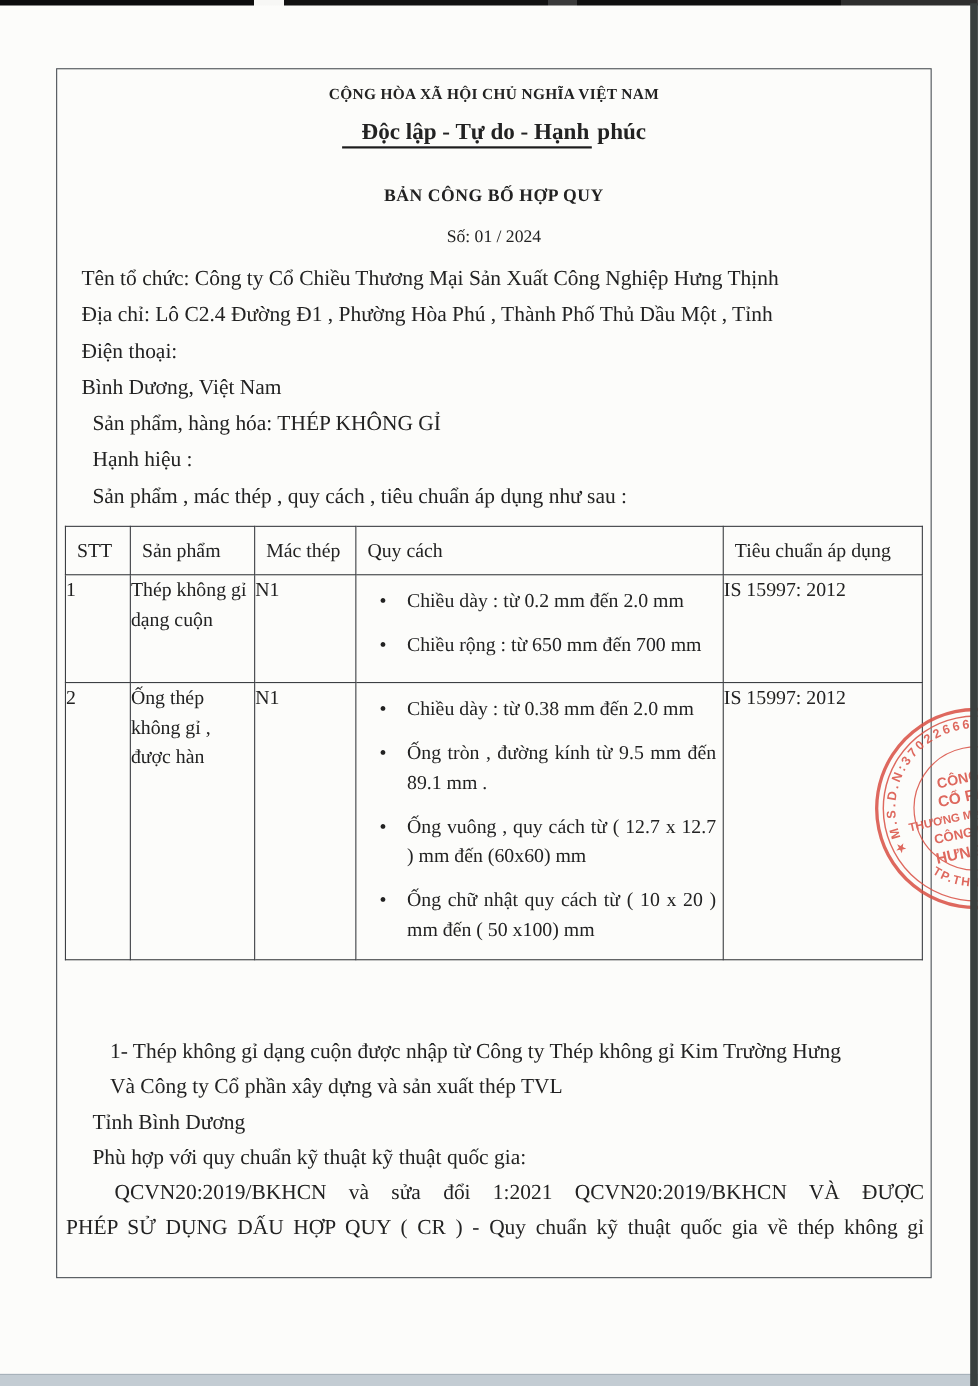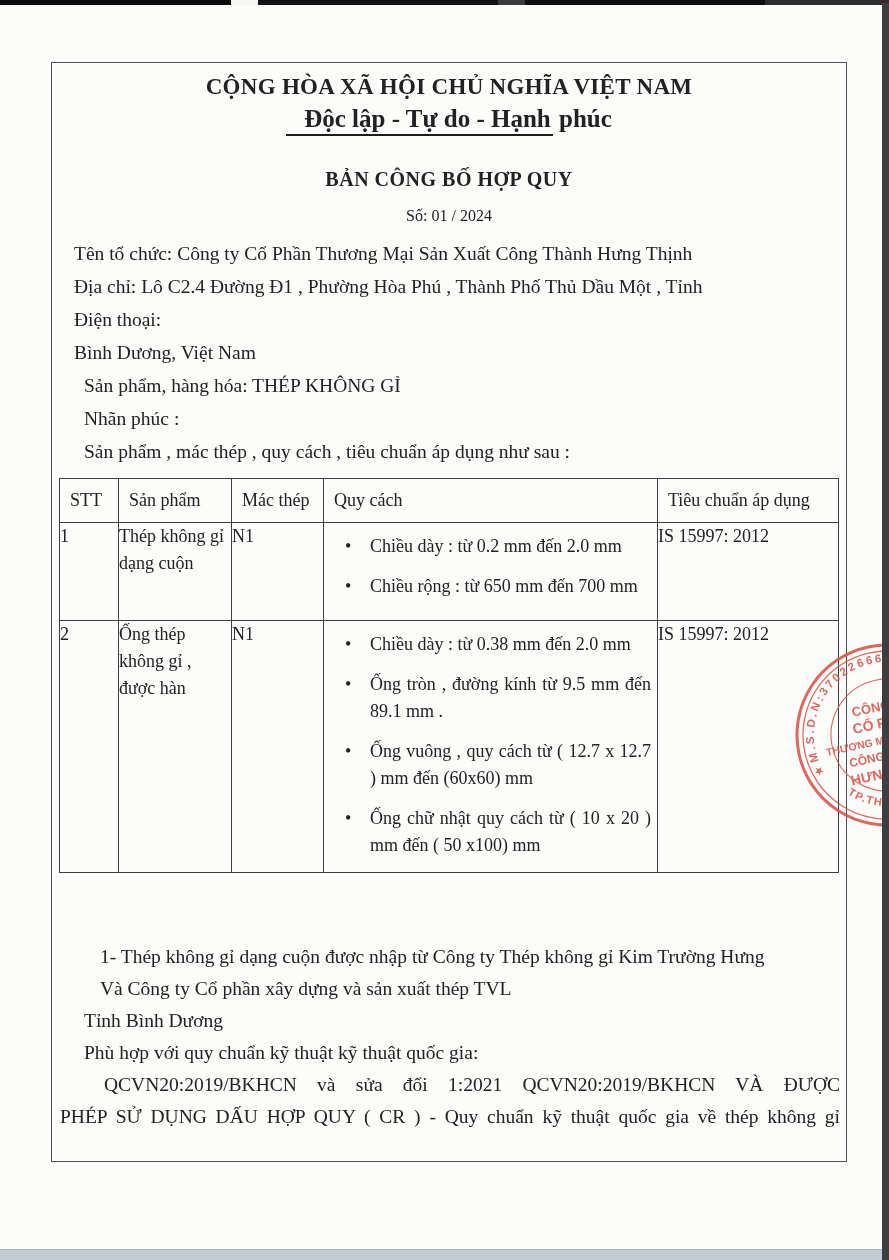--- a/index.html
+++ b/index.html
@@ -11,24 +11,24 @@
     background:linear-gradient(90deg,#0d0d0d 0 26%,#f7f7f5 26% 29%,#121212 29% 56%,#3a3a3a 56% 59%,#0f0f0f 59% 86%,#2e2e2e 86% 100%);}
   .edge-right{position:absolute;top:3px;right:0;width:7px;height:1257px;background:#39403f;z-index:6;}
   .edge-bottom{position:absolute;bottom:0;left:0;width:889px;height:10px;background:#c3ccd3;z-index:5;
     border-top:1px solid #a7b2ba;}
 
   
   .frame{position:absolute;left:51px;top:62px;width:796px;height:1100px;border:1.5px solid #4b5055;box-sizing:border-box;}
   .inner{position:relative;width:100%;height:100%;font-size:19.5px;line-height:33px;}
 
   .center{text-align:center;}
-  .nat{margin-top:12px;font-weight:bold;font-size:23px;line-height:24px;letter-spacing:.3px;text-align:center;}
-  .motto{margin-top:7px;font-weight:bold;font-size:25px;line-height:26px;}
+  .nat{margin-top:12px;font-weight:bold;font-size:14px;line-height:24px;letter-spacing:.3px;text-align:center;}
+  .motto{margin-top:7px;font-weight:bold;font-size:21px;line-height:26px;}
   .motto .u{border-bottom:2.5px solid #1c1c1c;padding:0 2px 2px 18px;}
-  .doc-title{margin-top:32px;font-weight:bold;font-size:20px;line-height:30px;letter-spacing:.5px;}
+  .doc-title{margin-top:32px;font-weight:bold;font-size:16px;line-height:30px;letter-spacing:.5px;}
   .doc-no{margin-top:9px;font-size:16px;line-height:26px;}
 
   .info{margin-top:8px;}
   .ln{margin:0 10px 0 22px;}
   .ln2{margin:0 10px 0 32px;}
   .bold{font-weight:normal;}
 
   
   table.spec{border-collapse:collapse;margin:10px 0 0 7px;width:779px;table-layout:fixed;
     font-size:18px;line-height:27px;}
@@ -67,26 +67,26 @@
   <div class="frame">
     <div class="inner">
 
       <div class="center nat">CỘNG HÒA XÃ HỘI CHỦ NGHĨA VIỆT NAM</div>
       <div class="center motto"><span class="u">Độc lập - Tự do - Hạnh</span> <span>phúc</span></div>
 
       <div class="center doc-title">BẢN CÔNG BỐ HỢP QUY</div>
       <div class="center doc-no">Số: 01 / 2024</div>
 
       <div class="info">
-        <div class="ln">Tên tổ chức: Công ty Cổ Phần Thương Mại Sản Xuất Công Thành Hưng Thịnh</div>
+        <div class="ln">Tên tổ chức: Công ty Cổ Chiều Thương Mại Sản Xuất Công Nghiệp Hưng Thịnh</div>
         <div class="ln">Địa chỉ: Lô C2.4 Đường Đ1 , Phường Hòa Phú , Thành Phố Thủ Dầu Một , Tỉnh</div>
         <div class="ln">Điện thoại:</div>
         <div class="ln">Bình Dương, Việt Nam</div>
         <div class="ln2"><span>Sản phẩm, hàng hóa:</span> <span class="bold">THÉP KHÔNG GỈ</span></div>
-        <div class="ln2">Nhãn phúc :</div>
+        <div class="ln2">Hạnh hiệu :</div>
         <div class="ln2">Sản phẩm , mác thép , quy cách , tiêu chuẩn áp dụng như sau :</div>
       </div>
 
       <table class="spec">
         <colgroup>
           <col style="width:59px">
             <col style="width:113px">
             <col style="width:92px">
             <col style="width:334px">
             <col style="width:181px">

